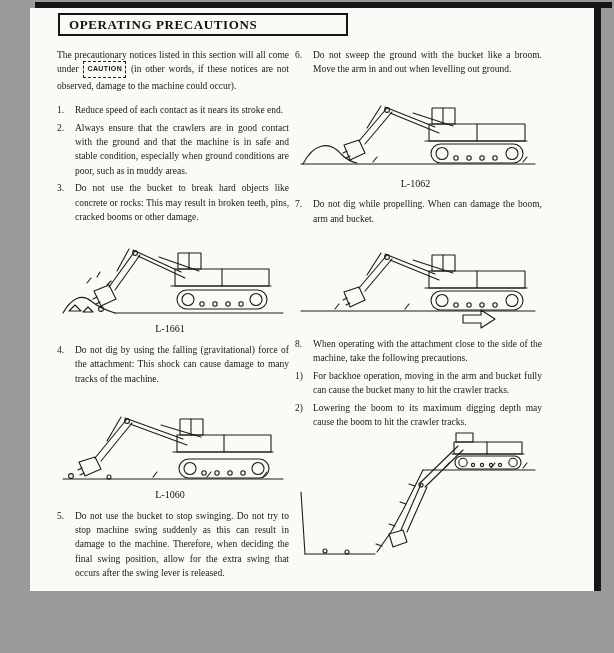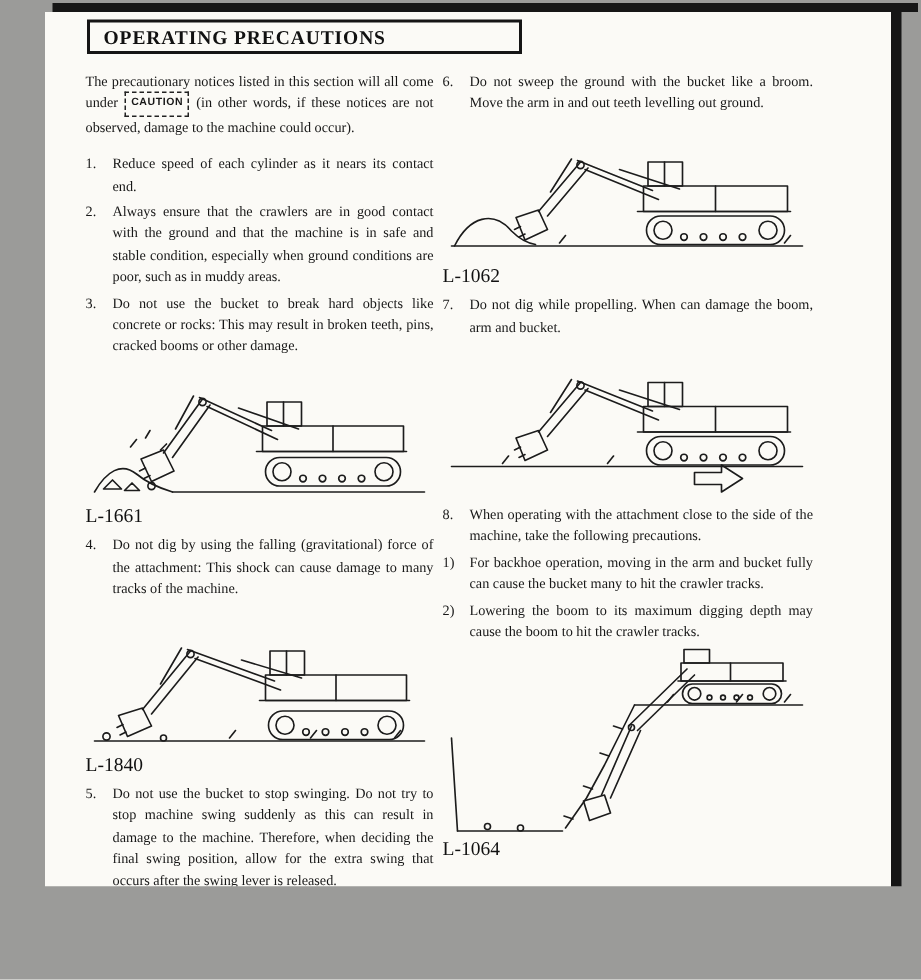--- a/index.html
+++ b/index.html
@@ -29,21 +29,21 @@
                  letter-spacing:.4px; position:relative; top:-1px; background:#fbfaf6; }
 
   .item { display:flex; margin-bottom:3px; }
   .item .num { width:18px; flex:none; }
   .item .txt { flex:1; text-align:justify; }
 
   .fig { margin:3px 0 6px; }
   .fig svg { display:block; }
   .exc path, .exc rect, .exc circle, .exc line
       { stroke:#1c1c1c; fill:none; stroke-width:1.1; stroke-linecap:round; stroke-linejoin:round; }
-  .fig-label { text-align:left; font-size:13px; padding-right:6px; margin-top:1px; color:#111; }
+  .fig-label { text-align:center; font-size:10px; padding-right:6px; margin-top:1px; color:#111; }
 
   
   .toolbar { position:absolute; left:0; top:627px; width:614px; height:26px;
              background:#eab308; border-top:1px solid #0369a1; display:flex; align-items:center;
              padding:0 7px; font-family:"Liberation Sans", sans-serif; }
   .tb-btn { background:none; border:0; padding:0; width:21px; height:20px;
             display:flex; align-items:center; justify-content:center; cursor:pointer; }
   .page-box { width:108px; height:18px; margin:0 3px; background:#fff;
               border:1px solid #8d8d8b; border-top-color:#6f6f6d; display:flex; align-items:center;
               justify-content:space-between; padding:0 4px; }
@@ -71,21 +71,21 @@
     <div class="col left">
 
       <p class="intro">
         <span>The precautionary notices listed in this section will all come under</span>
         <span class="caution-box">CAUTION</span>
         <span>(in other words, if these notices are not observed, damage to the machine could occur).</span>
       </p>
 
       <div class="item">
         <span class="num">1.</span>
-        <span class="txt">Reduce speed of each cylinder as it nears its contact end.</span>
+        <span class="txt">Reduce speed of each contact as it nears its stroke end.</span>
       </div>
       <div class="item">
         <span class="num">2.</span>
         <span class="txt">Always ensure that the crawlers are in good contact with the ground and that the machine is in safe and stable condition, especially when ground conditions are poor, such as in muddy areas.</span>
       </div>
       <div class="item">
         <span class="num">3.</span>
         <span class="txt">Do not use the bucket to break hard objects like concrete or rocks: This may result in broken teeth, pins, cracked booms or other damage.</span>
       </div>
 
@@ -158,34 +158,34 @@
             <path d="M116 63 H216"></path>
             <rect x="122" y="70" width="90" height="19" rx="9.5"></rect>
             <circle cx="133" cy="79.5" r="6"></circle>
             <circle cx="201" cy="79.5" r="6"></circle>
             <circle cx="147" cy="84" r="2.2"></circle>
               <circle cx="160" cy="84" r="2.2"></circle>
             <circle cx="173" cy="84" r="2.2"></circle>
               <circle cx="186" cy="84" r="2.2"></circle>
           </g>
         </svg>
-        <div class="fig-label">L-1840</div>
+        <div class="fig-label">L-1060</div>
       </div>
 
       <div class="item">
         <span class="num">5.</span>
         <span class="txt">Do not use the bucket to stop swinging. Do not try to stop machine swing suddenly as this can result in damage to the machine. Therefore, when deciding the final swing position, allow for the extra swing that occurs after the swing lever is released.</span>
       </div>
     </div>
 
     <div class="col right">
 
       <div class="item">
         <span class="num">6.</span>
-        <span class="txt">Do not sweep the ground with the bucket like a broom.  Move the arm in and out teeth levelling out ground.</span>
+        <span class="txt">Do not sweep the ground with the bucket like a broom.  Move the arm in and out when levelling out ground.</span>
       </div>
 
       <div class="fig">
         <svg width="247" height="96" viewBox="0 0 247 96">
           <g class="exc">
             <path d="M6 84 H240"></path>
             <path d="M78 82 l4 -5"></path>
               <path d="M228 82 l4 -5"></path>
             <path d="M8 84 C18 64, 34 60, 46 74 C51 79, 56 82, 62 83"></path>
             <path d="M64 60 L49 65 L55 80 L70 73 Z"></path>
@@ -294,21 +294,20 @@
             <path d="M120 54 l-6 -2"></path>
               <path d="M111 72 l-6 -2"></path>
             <path d="M100 94 l-6 -2"></path>
               <path d="M87 114 l-6 -2"></path>
             <path d="M10 122 H80"></path>
             <circle cx="30" cy="119" r="2"></circle>
               <circle cx="52" cy="120" r="2"></circle>
             <path d="M10 122 L6 60"></path>
           </g>
         </svg>
-        <div class="fig-label">L-1064</div>
       </div>
     </div>
   </div>
 
   <div class="toolbar">
 
     <button class="tb-btn">
       <svg width="13" height="13" viewBox="0 0 13 13">
         <g fill="#1e1e1e">
             <rect x="1.5" y="1.5" width="2" height="10"></rect>

